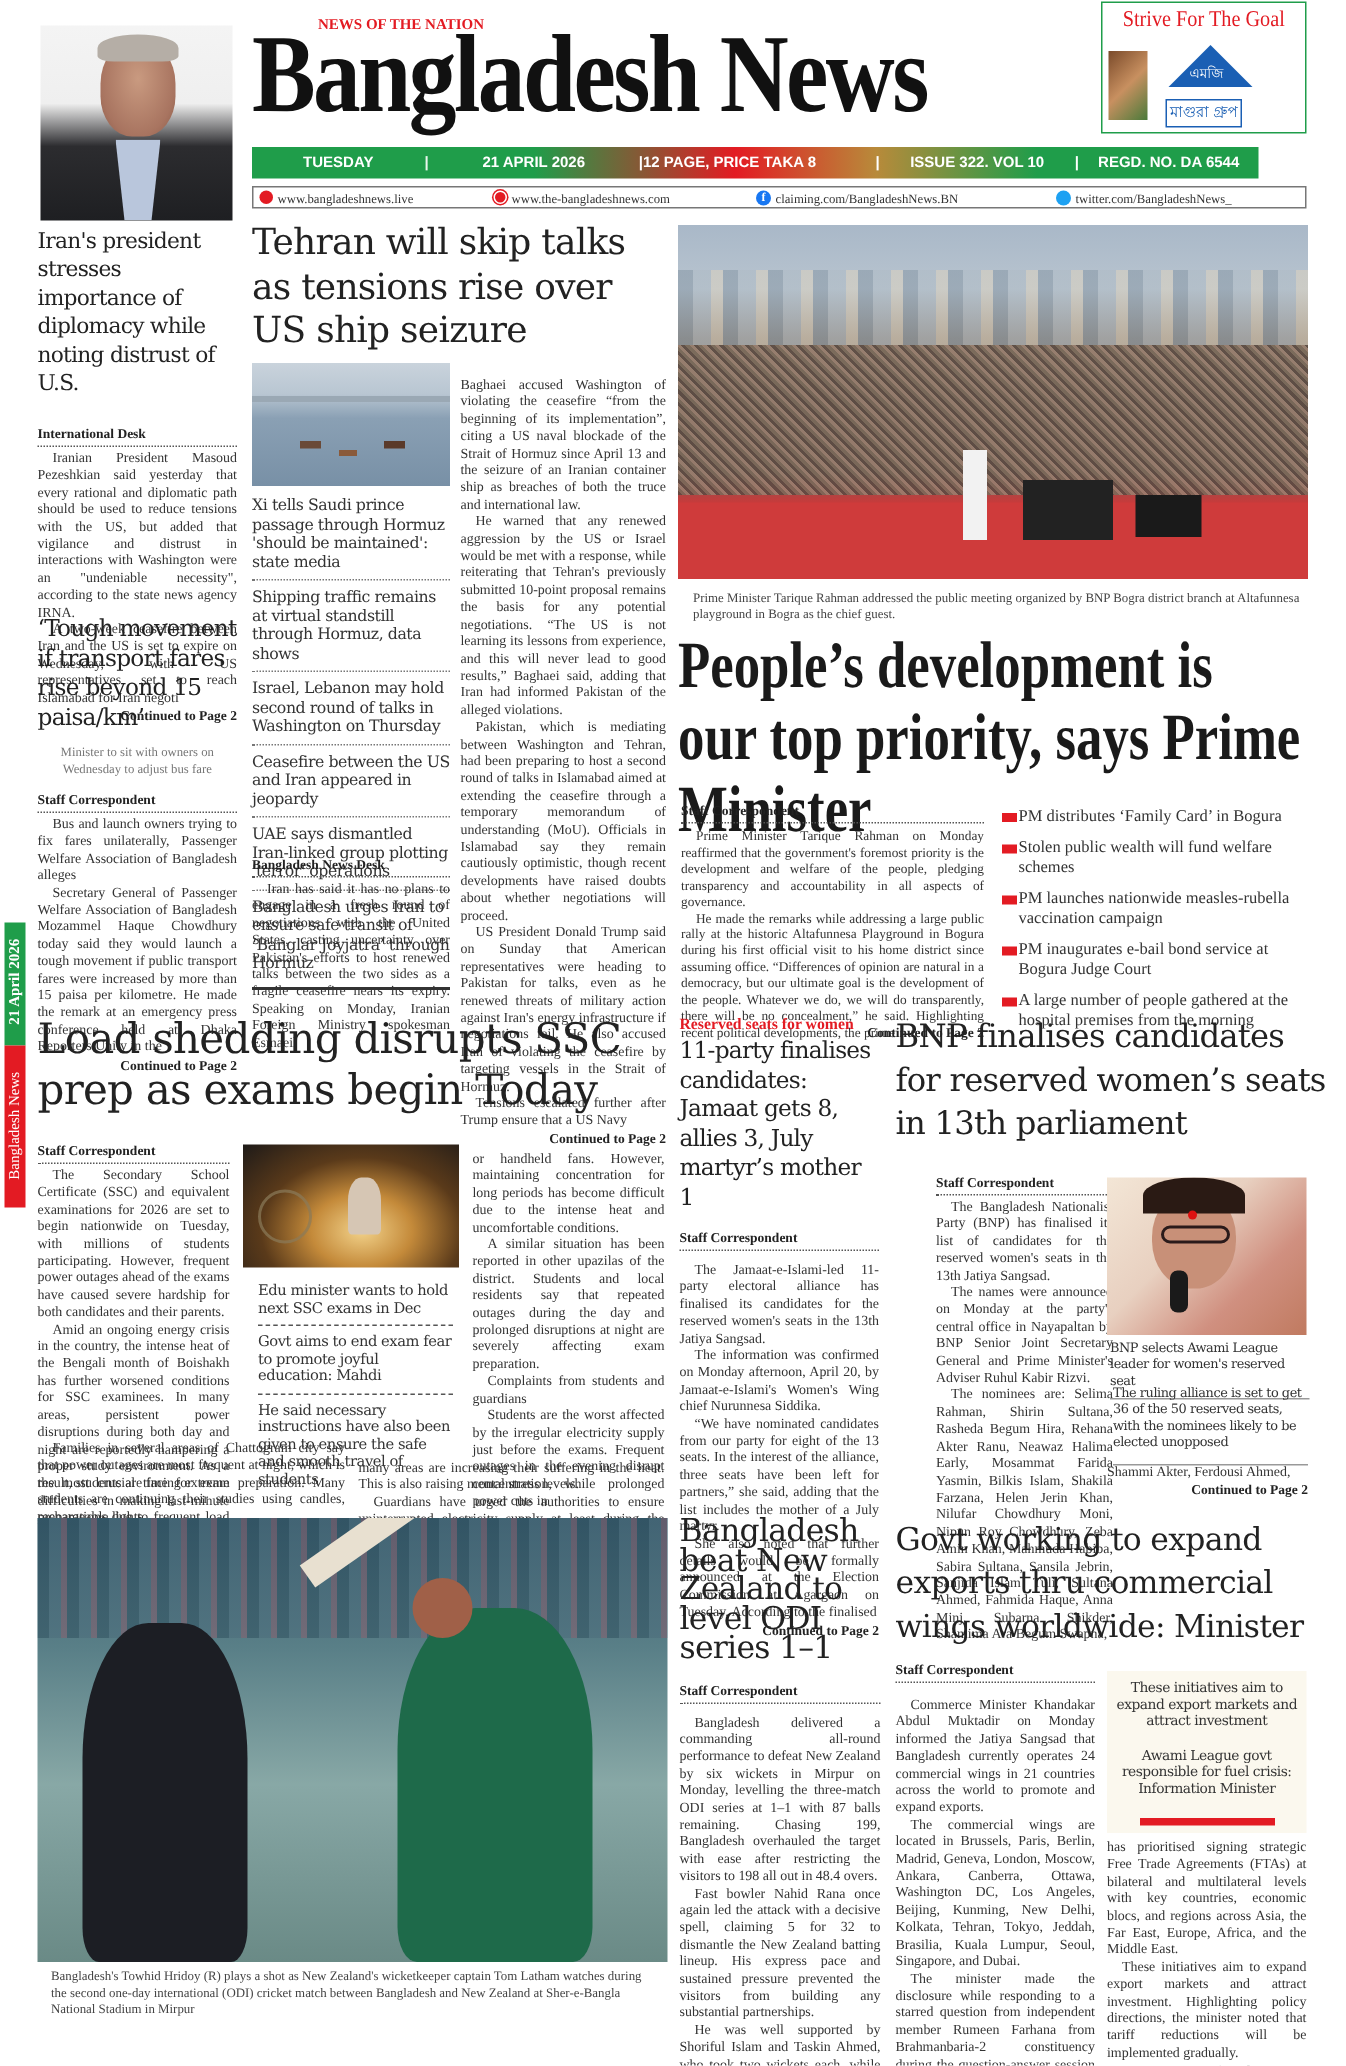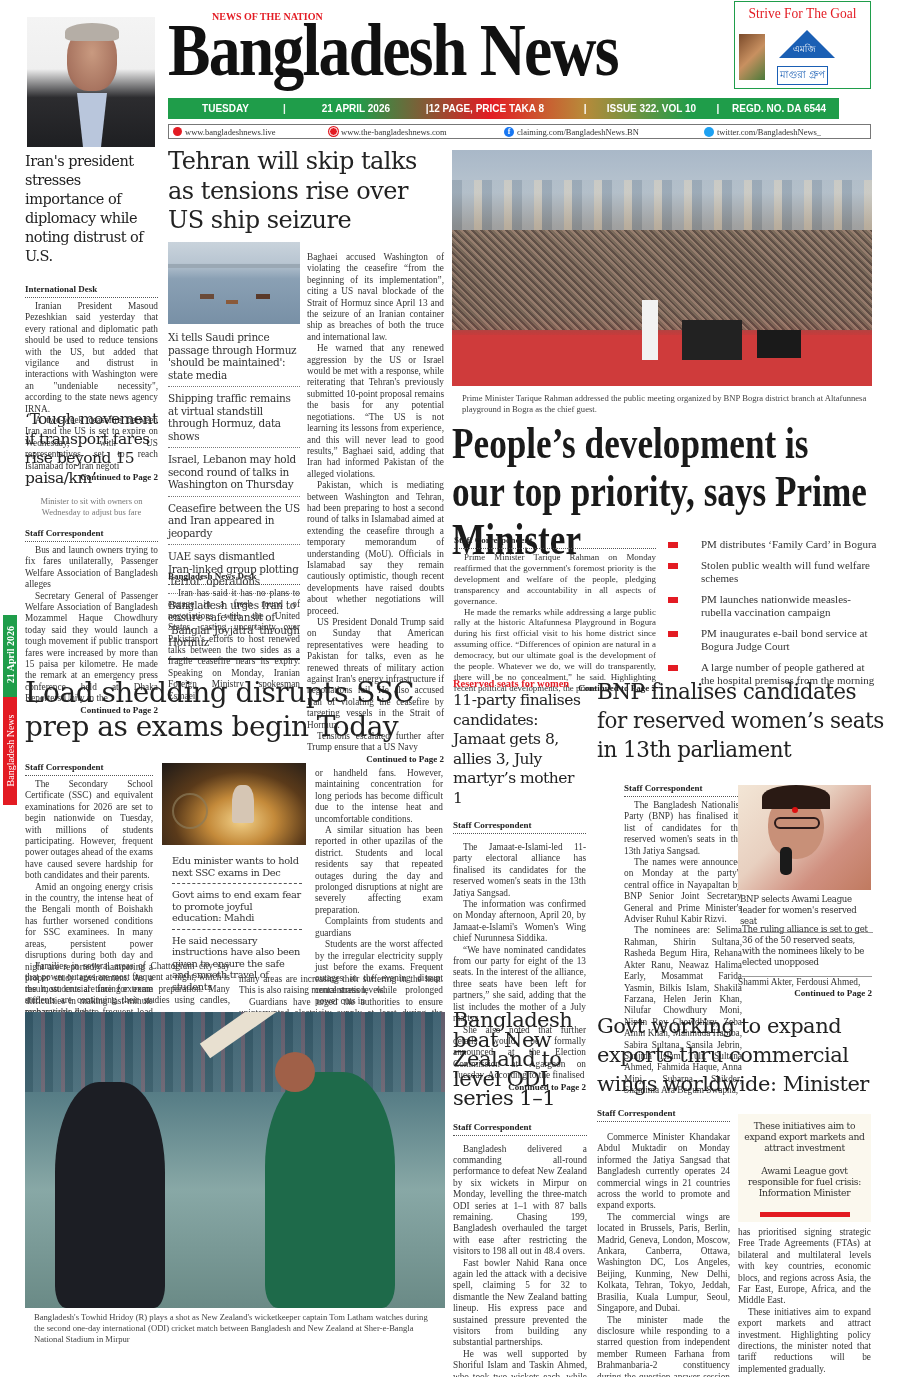--- a/index.html
+++ b/index.html
@@ -7,21 +7,21 @@
   .abs { position: absolute; }
   .body-text { font-family: "Liberation Serif", serif; font-size: 9.3px; line-height: 11.4px; text-align: justify; color: #333; }
   .body-text p { text-indent: 10px; }
   .byline { font-family: "Liberation Serif", serif; font-weight: bold; font-size: 9px; color: #222; border-bottom: 1px dotted #555; padding-bottom: 3px; margin-bottom: 3px; }
   .cont { font-family: "Liberation Serif", serif; font-weight: bold; font-size: 9px; text-align: right; color: #222; }
   .hl { font-family: "DejaVu Serif", serif; color: #222; font-weight: normal; letter-spacing: -0.5px; }
   .cond { font-family: "Liberation Serif", serif; transform-origin: left top; }
   .photo { overflow: hidden; }
   .caption { font-family: "Liberation Serif", serif; font-size: 9px; line-height: 11px; color: #444; }
   .sidelist .item { font-family: "DejaVu Serif", serif; font-size: 10.5px; line-height: 12.5px; color: #333; padding: 5px 0; border-bottom: 1px dotted #777; letter-spacing: -0.3px; }
-  .bullet { display: flex; gap: 23px; font-family: "Liberation Serif", serif; font-size: 11px; line-height: 13px; color: #333; margin-bottom: 8px; }
+  .bullet { display: flex; gap: 1px; font-family: "Liberation Serif", serif; font-size: 11px; line-height: 13px; color: #333; margin-bottom: 8px; }
   .bullet .sq { width: 10px; height: 6px; background: #e31b23; margin-top: 4px; flex-shrink: 0; }
 </style>
 </head>
 <body>
 
 <div class="abs photo" style="left:27px;top:17px;width:128px;height:130px;background:linear-gradient(180deg,#f4f4f4 0%,#efefef 40%,#2c2c2f 62%,#1e1f22 100%);">
   <div style="position:absolute;left:40px;top:10px;width:50px;height:64px;border-radius:45% 45% 42% 42%;background:radial-gradient(ellipse at 50% 40%,#c99a80 0%,#a87460 70%,#8a5a48 100%);"></div>
   <div style="position:absolute;left:38px;top:6px;width:54px;height:18px;border-radius:50% 50% 20% 20%;background:#b5aea6;"></div>
   <div style="position:absolute;left:50px;top:76px;width:30px;height:54px;background:#b9c6dc;clip-path:polygon(0 0,100% 0,80% 100%,20% 100%);"></div>
 </div>

